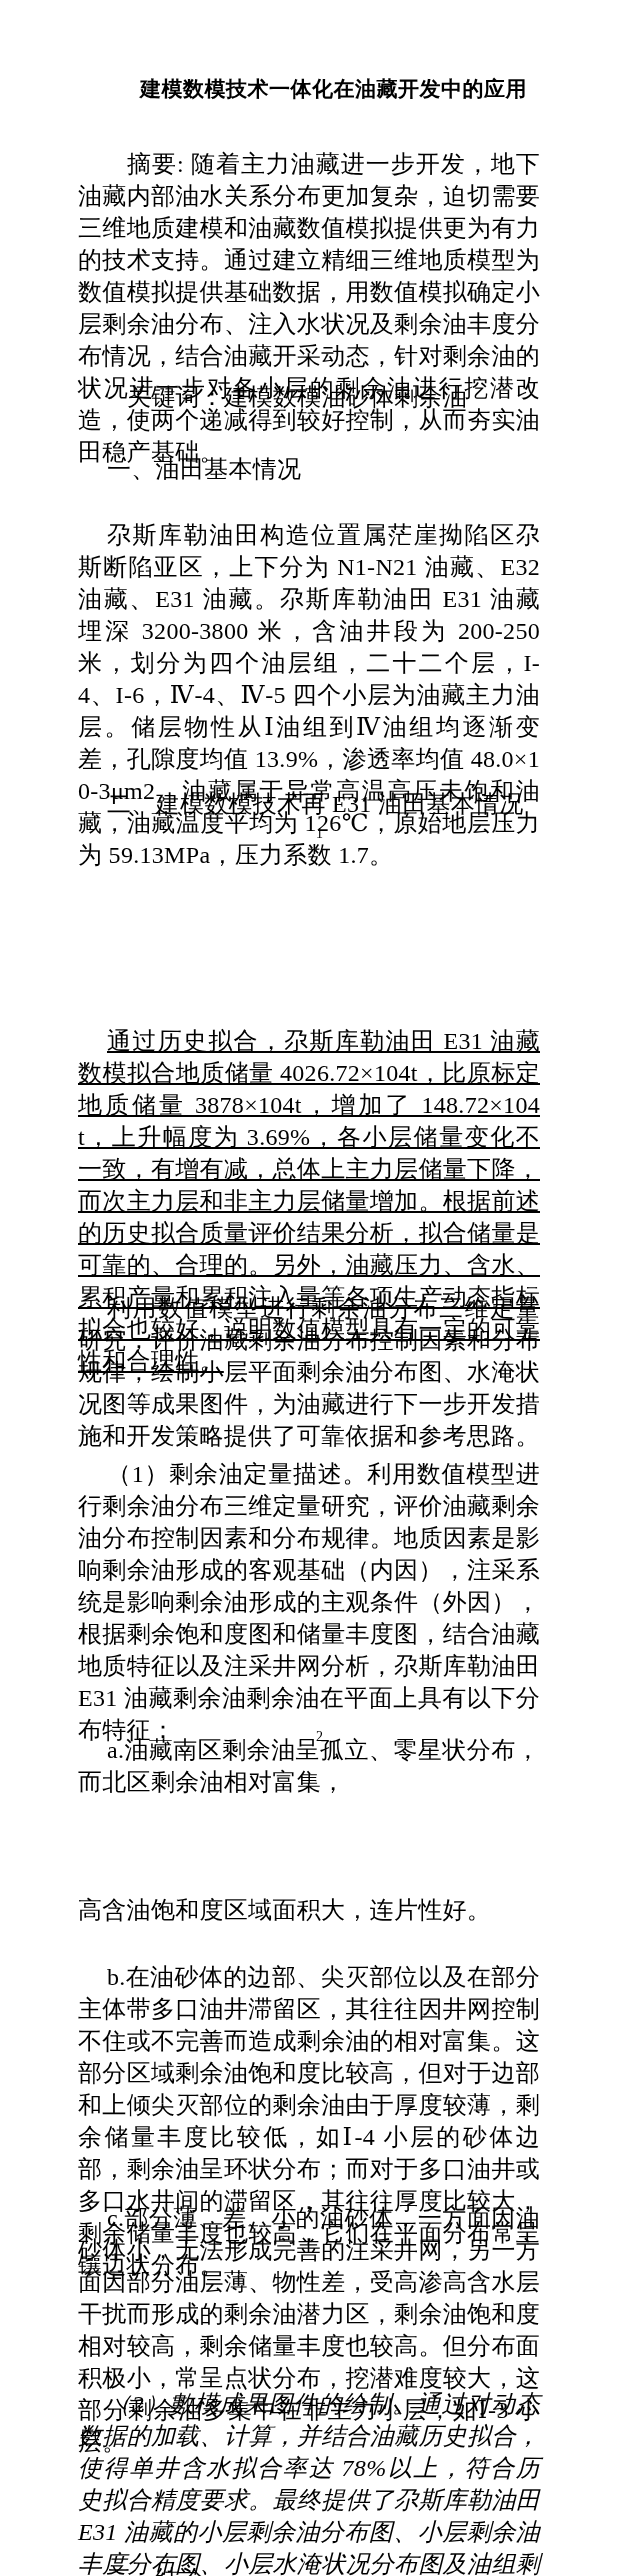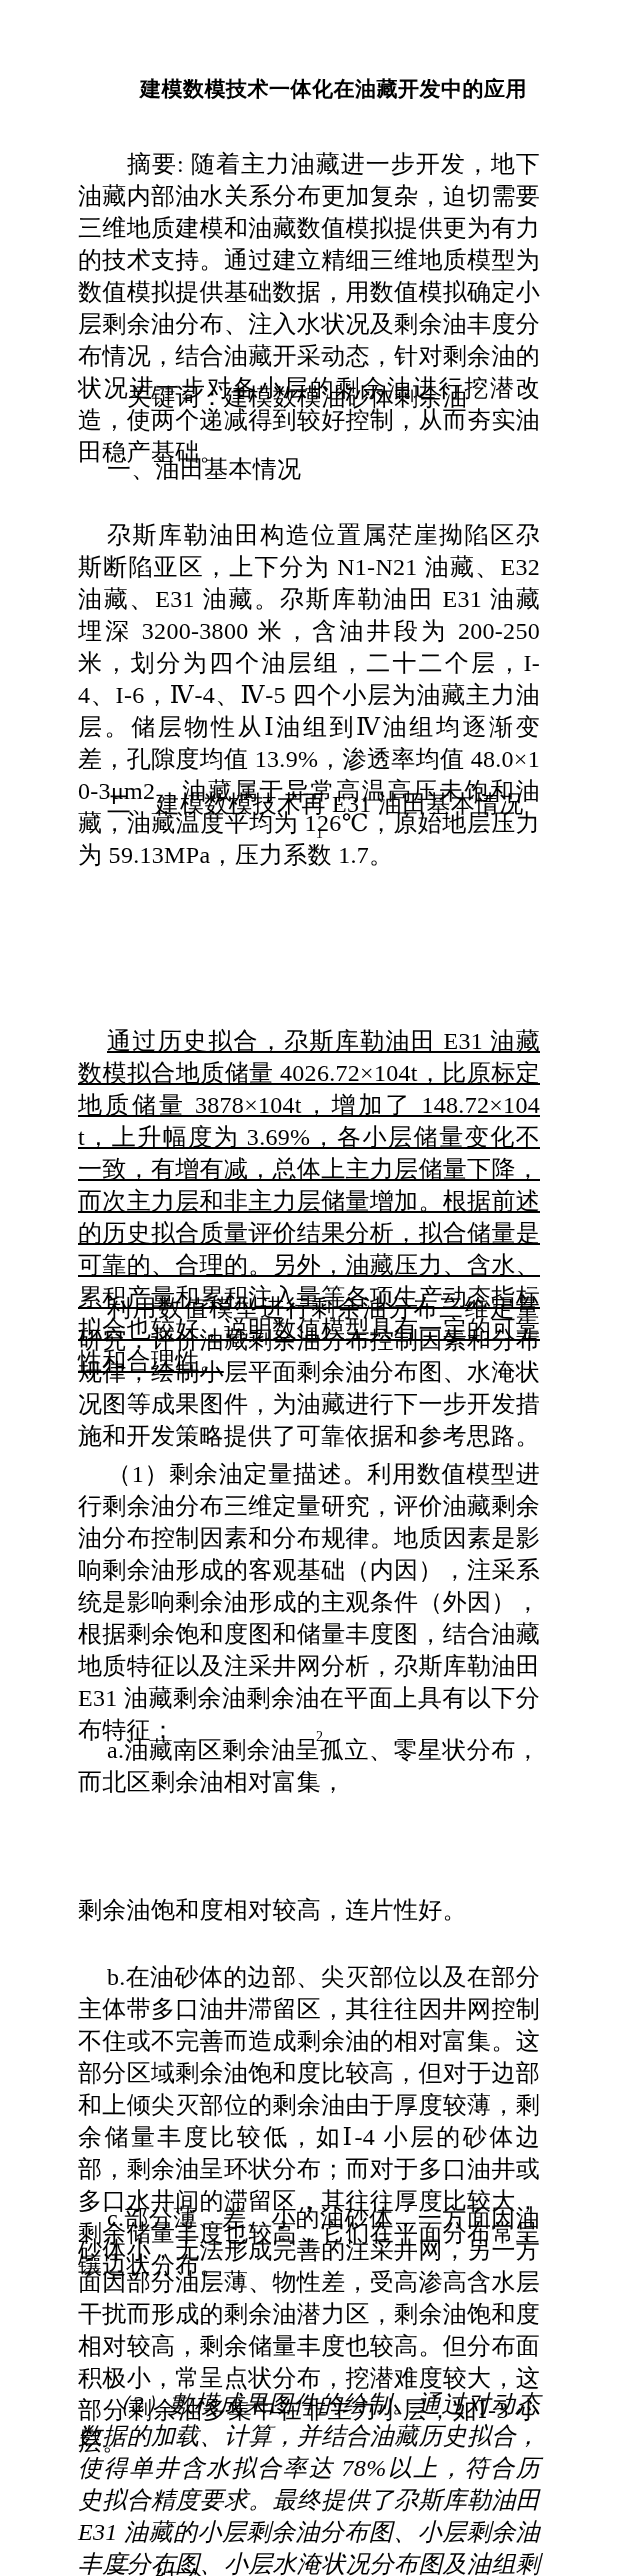--- a/index.html
+++ b/index.html
@@ -77,21 +77,21 @@
 
   <div class="page">
     <div class="block indent-par" style="top:121px;text-decoration:underline;">通过历史拟合，尕斯库勒油田 E31 油藏数模拟合地质储量 4026.72×104t，比原标定地质储量 3878×104t，增加了 148.72×104t，上升幅度为 3.69%，各小层储量变化不一致，有增有减，总体上主力层储量下降，而次主力层和非主力层储量增加。根据前述的历史拟合质量评价结果分析，拟合储量是可靠的、合理的。另外，油藏压力、含水、累积产量和累积注入量等各项生产动态指标拟合也较好，说明数值模型具有一定的可靠性和合理性。</div>
     <div class="block indent-par" style="top:388px;">利用数值模型进行剩余油分布三维定量研究，评价油藏剩余油分布控制因素和分布规律，绘制小层平面剩余油分布图、水淹状况图等成果图件，为油藏进行下一步开发措施和开发策略提供了可靠依据和参考思路。</div>
     <div class="block indent-par" style="top:554px;">（1）剩余油定量描述。利用数值模型进行剩余油分布三维定量研究，评价油藏剩余油分布控制因素和分布规律。地质因素是影响剩余油形成的客观基础（内因），注采系统是影响剩余油形成的主观条件（外因），根据剩余饱和度图和储量丰度图，结合油藏地质特征以及注采井网分析，尕斯库勒油田 E31 油藏剩余油剩余油在平面上具有以下分布特征：</div>
     <div class="block indent-par" style="top:830px;font-family:Liberation Serif, serif;">a.油藏南区剩余油呈孤立、零星状分布，而北区剩余油相对富集，</div>
     <div class="page-number" style="top:823px;">2</div>
   </div>
 
   <div class="page">
-    <div class="block" style="top:86px;">剩余油饱和度相对较高，连片性好。</div>
+    <div class="block" style="top:86px;">高含油饱和度区域面积大，连片性好。</div>
     <div class="block indent-par" style="top:153px;">b.在油砂体的边部、尖灭部位以及在部分主体带多口油井滞留区，其往往因井网控制不住或不完善而造成剩余油的相对富集。这部分区域剩余油饱和度比较高，但对于边部和上倾尖灭部位的剩余油由于厚度较薄，剩余储量丰度比较低，如Ⅰ-4 小层的砂体边部，剩余油呈环状分布；而对于多口油井或多口水井间的滞留区，其往往厚度比较大，剩余储量丰度也较高，它们在平面分布常呈镶边状分布。</div>
     <div class="block indent-par" style="top:378px;margin-top:16px;">c.部分薄、差、小的油砂体，一方面因油砂体小，无法形成完善的注采井网，另一方面因部分油层薄、物性差，受高渗高含水层干扰而形成的剩余油潜力区，剩余油饱和度相对较高，剩余储量丰度也较高。但分布面积极小，常呈点状分布，挖潜难度较大，这部分剩余油多集中在非主力小层，如Ⅰ-3 小层。</div>
     <div class="block indent-par" style="top:580px;font-style:italic;">（2）數模成果图件的绘制。通过对动态数据的加载、计算，并结合油藏历史拟合，使得单井含水拟合率达 78%以上，符合历史拟合精度要求。最终提供了尕斯库勒油田 E31 油藏的小层剩余油分布图、小层剩余油丰度分布图、小层水淹状况分布图及油组剩余油分布图。</div>
     <div class="block indent-par heading" style="top:755px;">三、结论</div>
 
   </div>
 
 </div>
 
 

